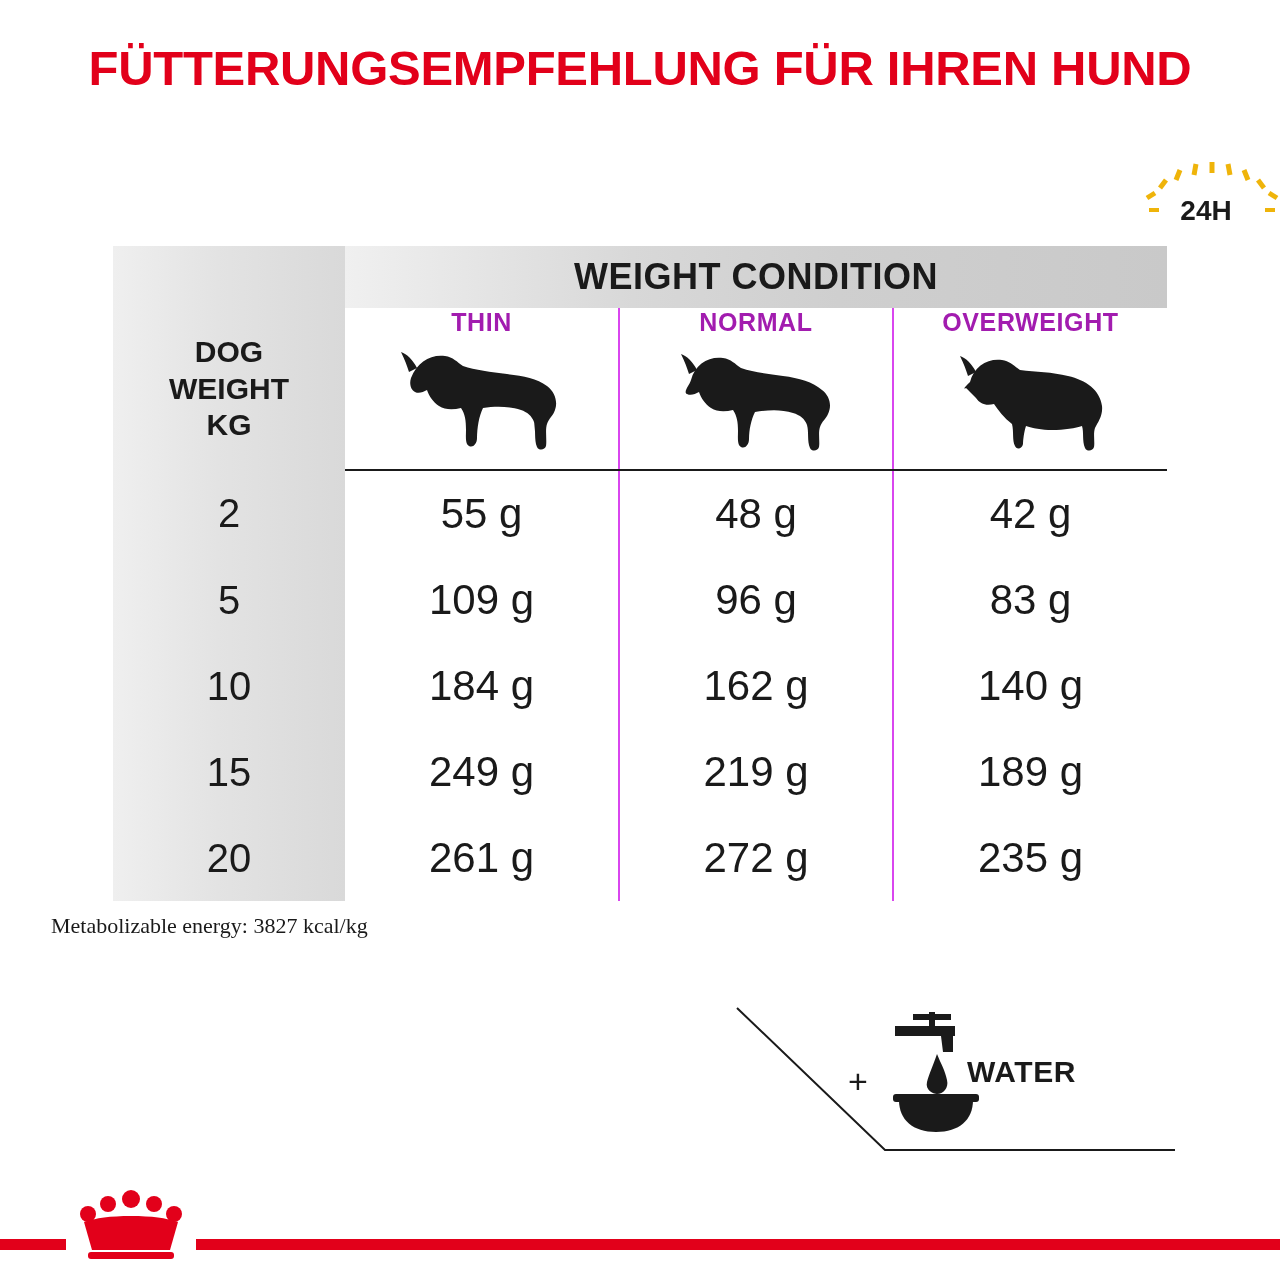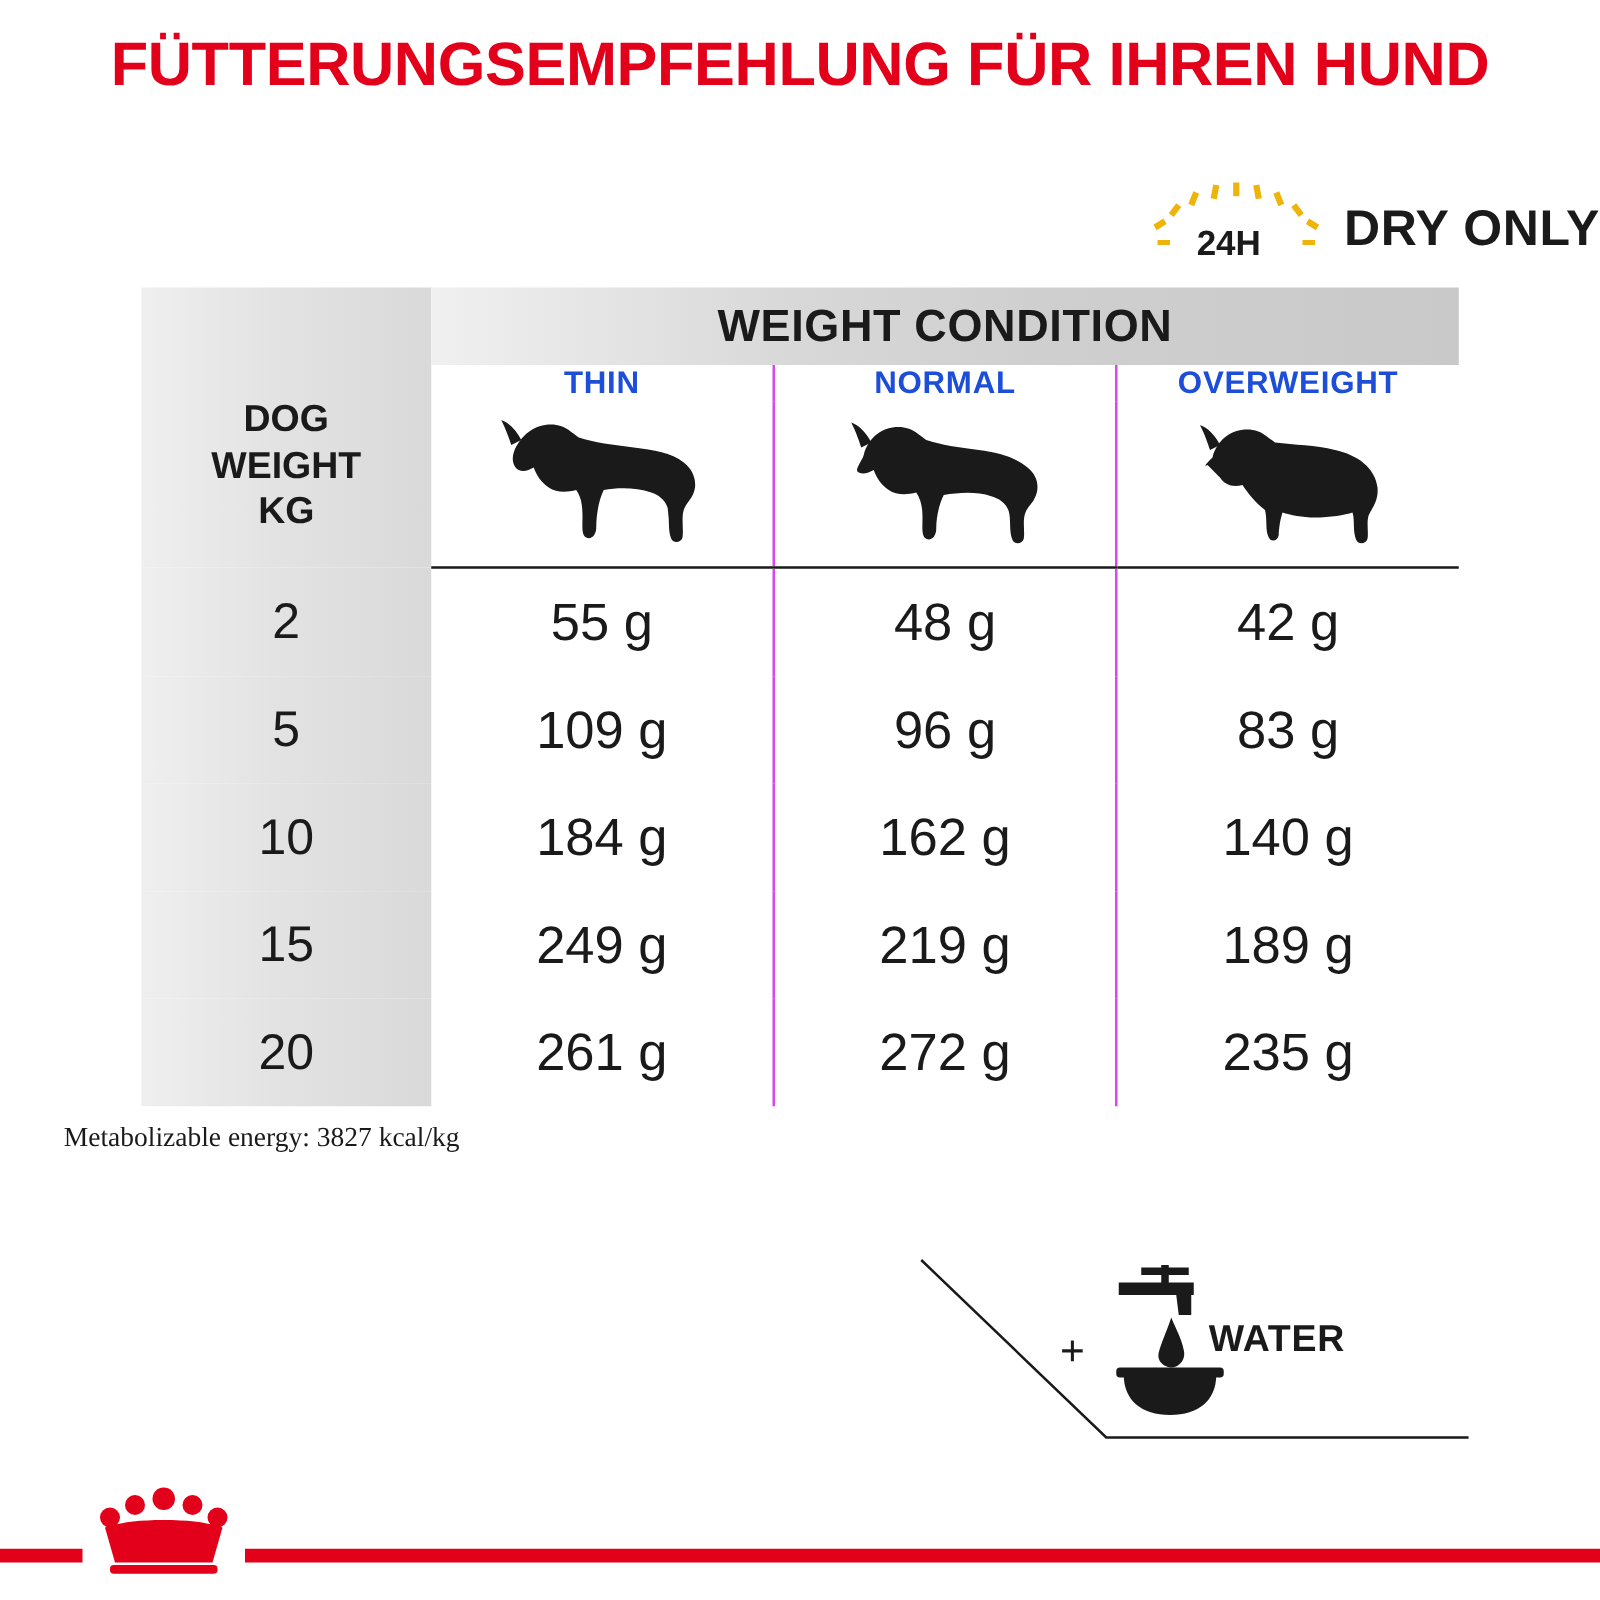--- a/index.html
+++ b/index.html
@@ -16,21 +16,21 @@
     position: relative;
   }
 
   
   .title {
     color: #e2001a;
     font-size: 49px;
     font-weight: bold;
     text-align: center;
     letter-spacing: -0.3px;
-    padding-top: 24px;
+    padding-top: 40px;
     white-space: nowrap;
   }
 
   
   .head-row {
     display: flex;
     align-items: center;
     margin-top: 62px;
     padding-left: 148px;
     justify-content: flex-end;
@@ -92,21 +92,21 @@
     padding-top: 14px;
     color: #1a1a1a;
   }
 
   .cond-label {
     text-align: center;
     font-size: 25px;
     font-weight: bold;
     letter-spacing: 0.6px;
     padding-top: 18px;
-    color: #1d4ed8;
+    color: #a21caf;
   }
 
   .dog-cell {
     text-align: center;
     height: 132px;
     vertical-align: middle;
   }
   .dog-cell svg { display: inline-block; vertical-align: middle; }
 
   .vline { border-left: 2px solid #d946ef; }
@@ -205,21 +205,20 @@
         </g>
         <g stroke="#efb40a" stroke-width="4">
           <line x1="3" y1="50" x2="13" y2="50"></line>
           <line x1="119" y1="50" x2="129" y2="50"></line>
         </g>
         <path d="M4 60 A62 62 0 0 1 128 60" fill="none" stroke="#efb40a" stroke-width="4" opacity="0"></path>
       </g>
       <text x="74" y="62" font-family="Liberation Sans, sans-serif" font-size="28" font-weight="bold" text-anchor="middle" fill="#1a1a1a">24H</text>
     </svg>
   </div>
-  <div class="dry-only">DRY ONLY</div>
 </div>
 
 <div class="table-wrap">
   <table class="feed">
     <colgroup>
       <col class="col-dogweight">
       <col>
       <col>
       <col>
     </colgroup>

